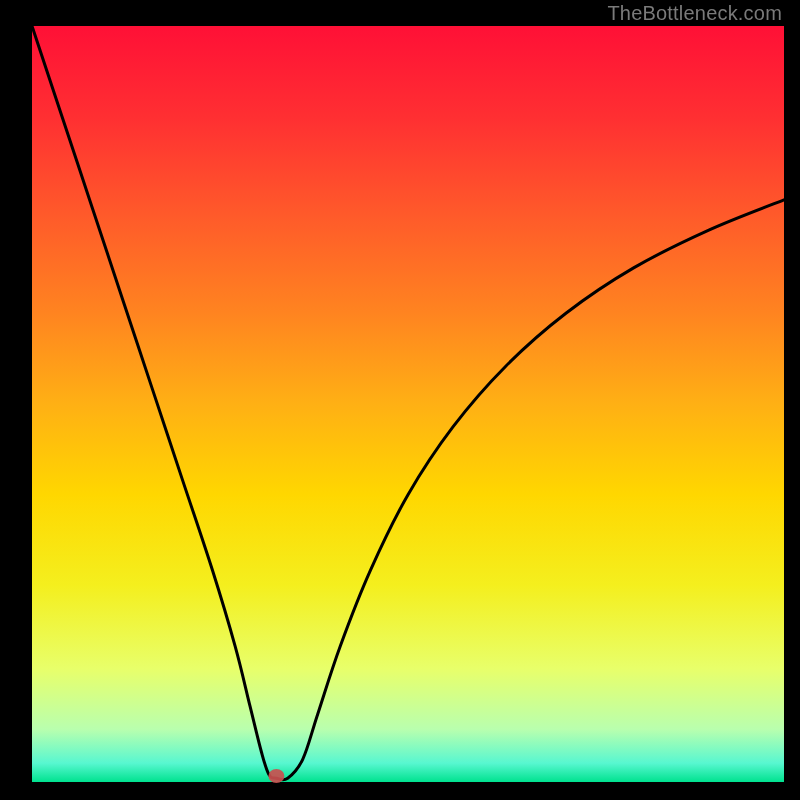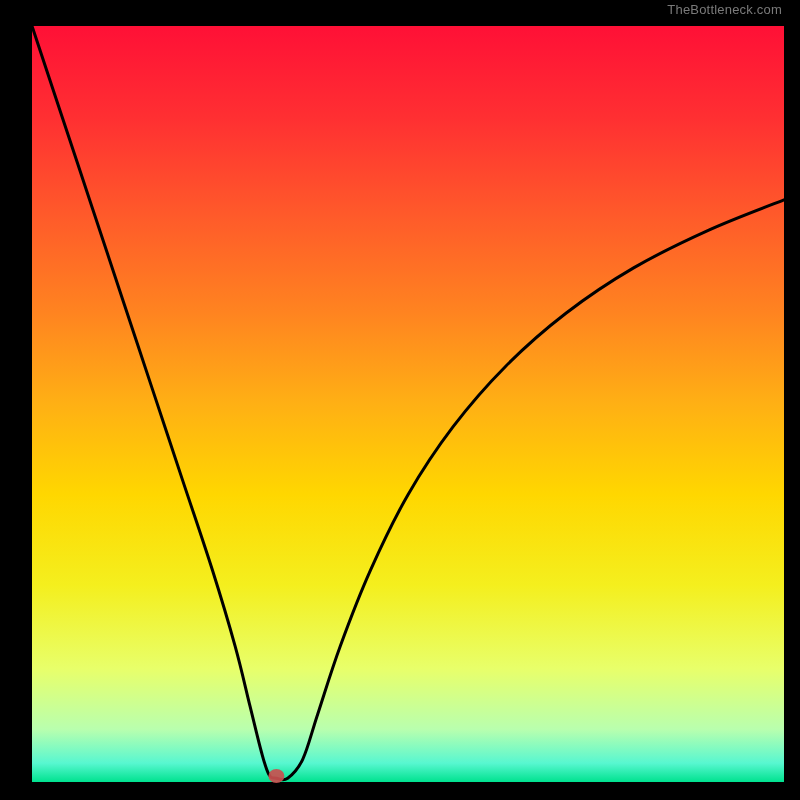--- a/index.html
+++ b/index.html
@@ -14,21 +14,21 @@
   .chart-wrap {
     position: relative;
     width: 800px;
     height: 800px;
   }
   .watermark {
     position: absolute;
     top: 2px;
     right: 18px;
     color: #7a7a7a;
-    font-size: 13px;
+    font-size: 20px;
     font-weight: 400;
     letter-spacing: 0.2px;
     z-index: 5;
     user-select: none;
   }
   svg.plot {
     position: absolute;
     top: 0;
     left: 0;
     width: 800px;

